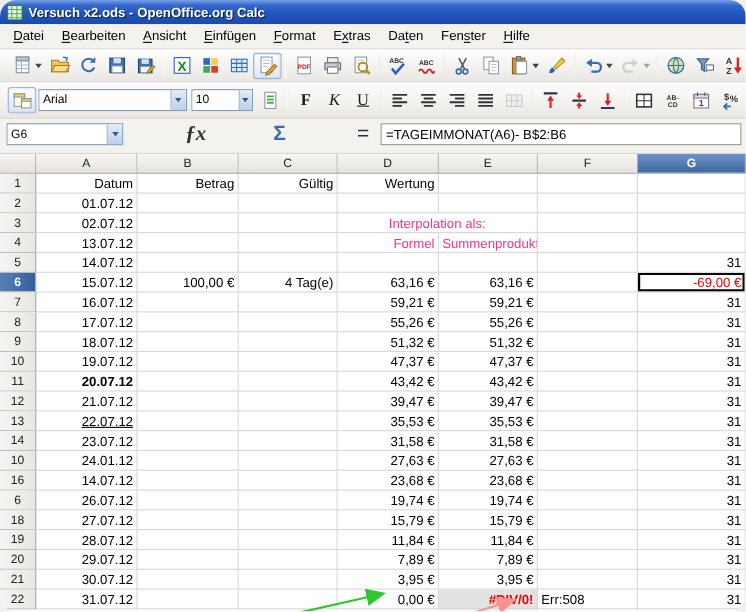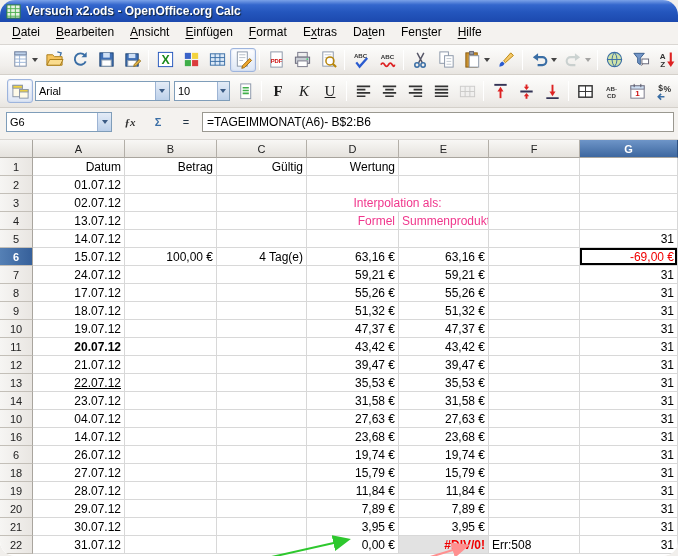--- a/index.html
+++ b/index.html
@@ -39,21 +39,21 @@
 
   .combo { display:inline-flex; align-items:center; border:1px solid #7f9db9; background:#fff; height:20px; margin:0 2px; flex:0 0 auto; }
   .combo input { border:0; outline:0; height:16px; font-size:11px; font-family:"Liberation Sans",sans-serif; padding:0 3px; width:100%; }
   .combo .btn { width:16px; height:18px; background:linear-gradient(180deg,#e4ecf7,#bcd0ea); border-left:1px solid #9db4d4;
     display:flex; align-items:center; justify-content:center; }
   .combo .btn i { width:0; height:0; border-left:3px solid transparent; border-right:3px solid transparent; border-top:4px solid #3a5a84; }
 
   
   #formulabar { height:32px; background:#f4f2ef; border-bottom:1px solid #d9d6d2; display:flex; align-items:center; padding:2px 4px 6px 4px; gap:4px; }
   #namebox { width:106px; }
-  .fico { width:24px; height:20px; display:flex; align-items:center; justify-content:center; font-size:11px; color:#234; }
+  .fico { width:24px; height:20px; display:flex; align-items:center; justify-content:center; font-size:19px; color:#234;margin-left:48px; }
   .fico.fx { font-family:"Liberation Serif",serif; font-style:italic; font-weight:bold; color:#333; }
   .fico.sum { color:#3a6ea5; font-weight:bold; }
   #formula-input { flex:1; height:20px; border:1px solid #9a9890; background:#fff; font-size:12px; padding:1px 4px;
     font-family:"Liberation Sans",sans-serif; }
 
   
   #sheet { position:relative; background:#fff; height:416px; overflow:hidden; }
   .hdr-row { display:flex; height:18px; }
   .corner { width:33px; height:18px; background:linear-gradient(180deg,#f6f5f3,#e5e2dd); border-right:1px solid #a9a59e; border-bottom:1px solid #a9a59e; flex:0 0 auto; }
   .colhdr { height:18px; background:linear-gradient(180deg,#f8f7f5,#e5e2dd); border-right:1px solid #b3afa8; border-bottom:1px solid #a9a59e;
@@ -541,21 +541,21 @@
           <div class="cell" style="width: 92px;">15.07.12</div>
           <div class="cell" style="width: 92px;">100,00 €</div>
           <div class="cell" style="width: 90px;">4 Tag(e)</div>
           <div class="cell" style="width: 92px;">63,16 €</div>
           <div class="cell" style="width: 90px;">63,16 €</div>
           <div class="cell" style="width: 91px;"></div>
           <div class="cell red selected" style="width: 98px;">-69,00 €</div>
         </div>
         <div class="grid-row">
           <div class="rowhdr">7</div>
-          <div class="cell" style="width: 92px;">24.07.12</div>
+          <div class="cell" style="width: 92px;">16.07.12</div>
           <div class="cell" style="width: 92px;"></div>
           <div class="cell" style="width: 90px;"></div>
           <div class="cell" style="width: 92px;">59,21 €</div>
           <div class="cell" style="width: 90px;">59,21 €</div>
           <div class="cell" style="width: 91px;"></div>
           <div class="cell" style="width: 98px;">31</div>
         </div>
         <div class="grid-row">
           <div class="rowhdr">8</div>
           <div class="cell" style="width: 92px;">17.07.12</div>
@@ -621,21 +621,21 @@
           <div class="cell" style="width: 92px;">23.07.12</div>
           <div class="cell" style="width: 92px;"></div>
           <div class="cell" style="width: 90px;"></div>
           <div class="cell" style="width: 92px;">31,58 €</div>
           <div class="cell" style="width: 90px;">31,58 €</div>
           <div class="cell" style="width: 91px;"></div>
           <div class="cell" style="width: 98px;">31</div>
         </div>
         <div class="grid-row">
           <div class="rowhdr">10</div>
-          <div class="cell" style="width: 92px;">04.07.12</div>
+          <div class="cell" style="width: 92px;">24.01.12</div>
           <div class="cell" style="width: 92px;"></div>
           <div class="cell" style="width: 90px;"></div>
           <div class="cell" style="width: 92px;">27,63 €</div>
           <div class="cell" style="width: 90px;">27,63 €</div>
           <div class="cell" style="width: 91px;"></div>
           <div class="cell" style="width: 98px;">31</div>
         </div>
         <div class="grid-row">
           <div class="rowhdr">16</div>
           <div class="cell" style="width: 92px;">14.07.12</div>

